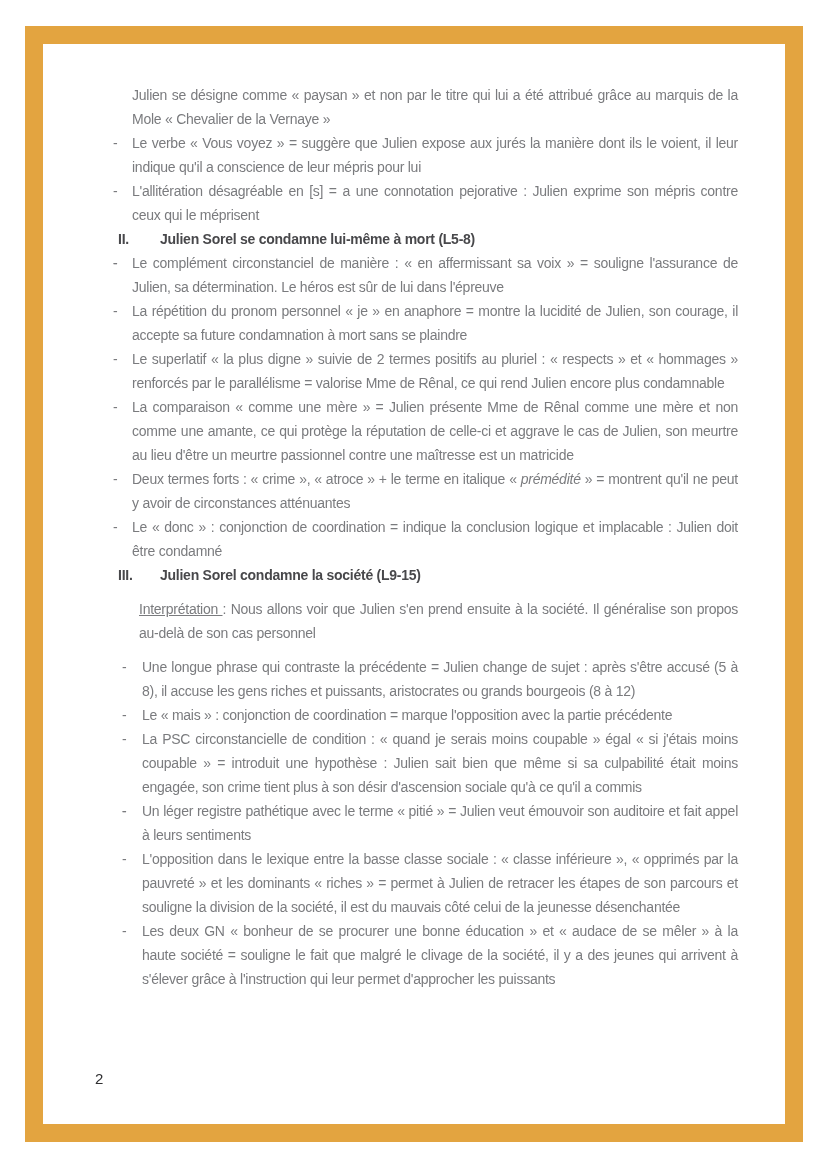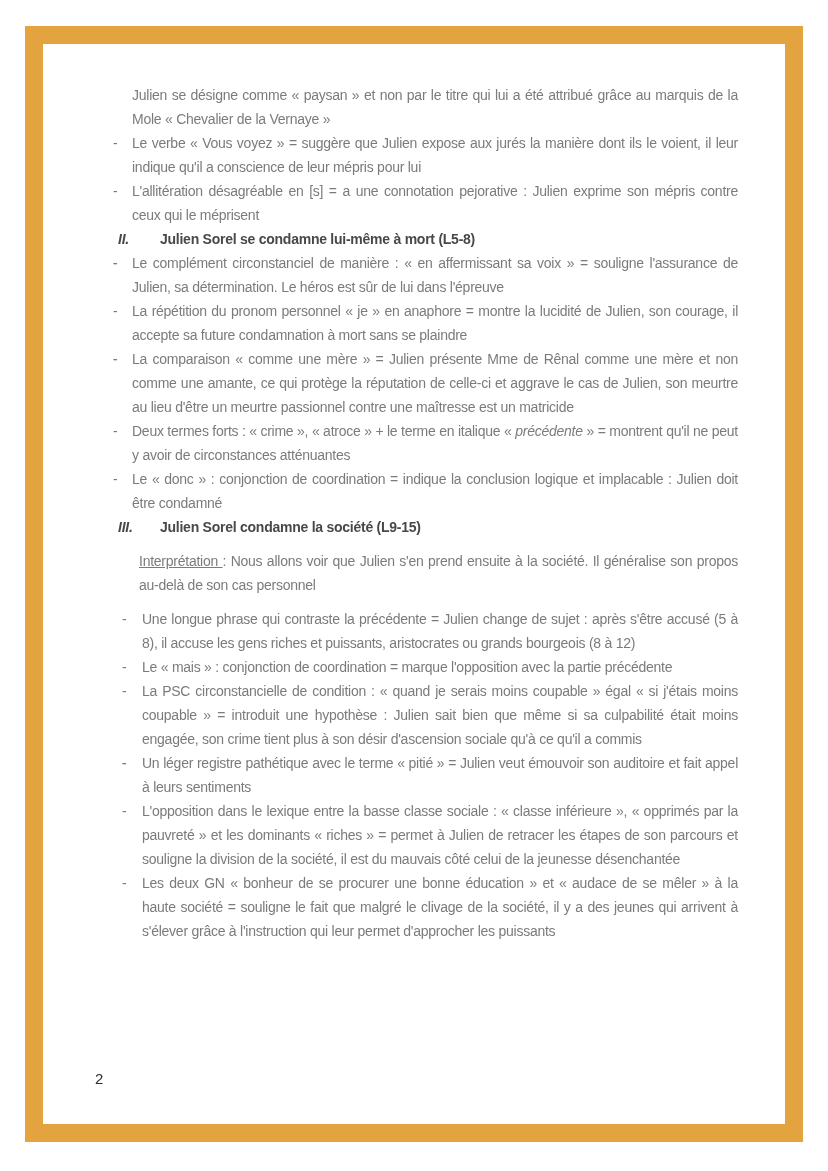--- a/index.html
+++ b/index.html
@@ -33,21 +33,21 @@
   .b1 { padding-left:37px; }
   .b1 > .dash { position:absolute; left:18px; top:0; }
   .b2 { padding-left:47px; }
   .b2 > .dash { position:absolute; left:27px; top:0; }
   .heading {
     padding-left:23px;
     font-weight:bold;
     color:#48484b;
     text-align:left;
   }
-  .heading .num { display:inline-block; width:42px;font-style:italic; }
+  .heading .num { display:inline-block; width:42px; }
   .interp { margin-top:10px;margin-left:44px; }
   .gap-before { margin-top:10px; }
   .underline { text-decoration:underline; }
   em { font-style:italic; }
   .pagenum {
     position:absolute;
     left:95px; top:1068px;
     color:#2f2f31;
     font-size:15px;
     line-height:22px;
@@ -81,28 +81,29 @@
   <div class="bullet b1">
     <span class="dash">-</span>
     <span>Le complément circonstanciel de manière : « en affermissant sa voix » = souligne l'assurance de Julien, sa détermination. Le héros est sûr de lui dans l'épreuve</span>
   </div>
   <div class="bullet b1">
     <span class="dash">-</span>
     <span>La répétition du pronom personnel « je » en anaphore = montre la lucidité de Julien, son courage, il accepte sa future condamnation à mort sans se plaindre</span>
   </div>
   <div class="bullet b1">
     <span class="dash">-</span>
+    <span>Le superlatif « la plus digne » suivie de 2 termes positifs au pluriel : « respects » et « hommages » renforcés par le parallélisme = valorise Mme de Rênal, ce qui rend Julien encore plus condamnable</span>
   </div>
   <div class="bullet b1">
     <span class="dash">-</span>
     <span>La comparaison « comme une mère » = Julien présente Mme de Rênal comme une mère et non comme une amante, ce qui protège la réputation de celle-ci et aggrave le cas de Julien, son meurtre au lieu d'être un meurtre passionnel contre une maîtresse est un matricide</span>
   </div>
   <div class="bullet b1">
     <span class="dash">-</span>
-    <span><span>Deux termes forts : « crime », « atroce » + le terme en italique « </span><em>précédente</em><span> » = montrent qu'il ne peut y avoir de circonstances atténuantes</span></span>
+    <span><span>Deux termes forts : « crime », « atroce » + le terme en italique « </span><em>prémédité</em><span> » = montrent qu'il ne peut y avoir de circonstances atténuantes</span></span>
   </div>
   <div class="bullet b1">
     <span class="dash">-</span>
     <span>Le « donc » : conjonction de coordination = indique la conclusion logique et implacable : Julien doit être condamné</span>
   </div>
 
   <div class="heading">
     <span class="num">III.</span><span>Julien Sorel condamne la société (L9-15)</span>
   </div>
 

